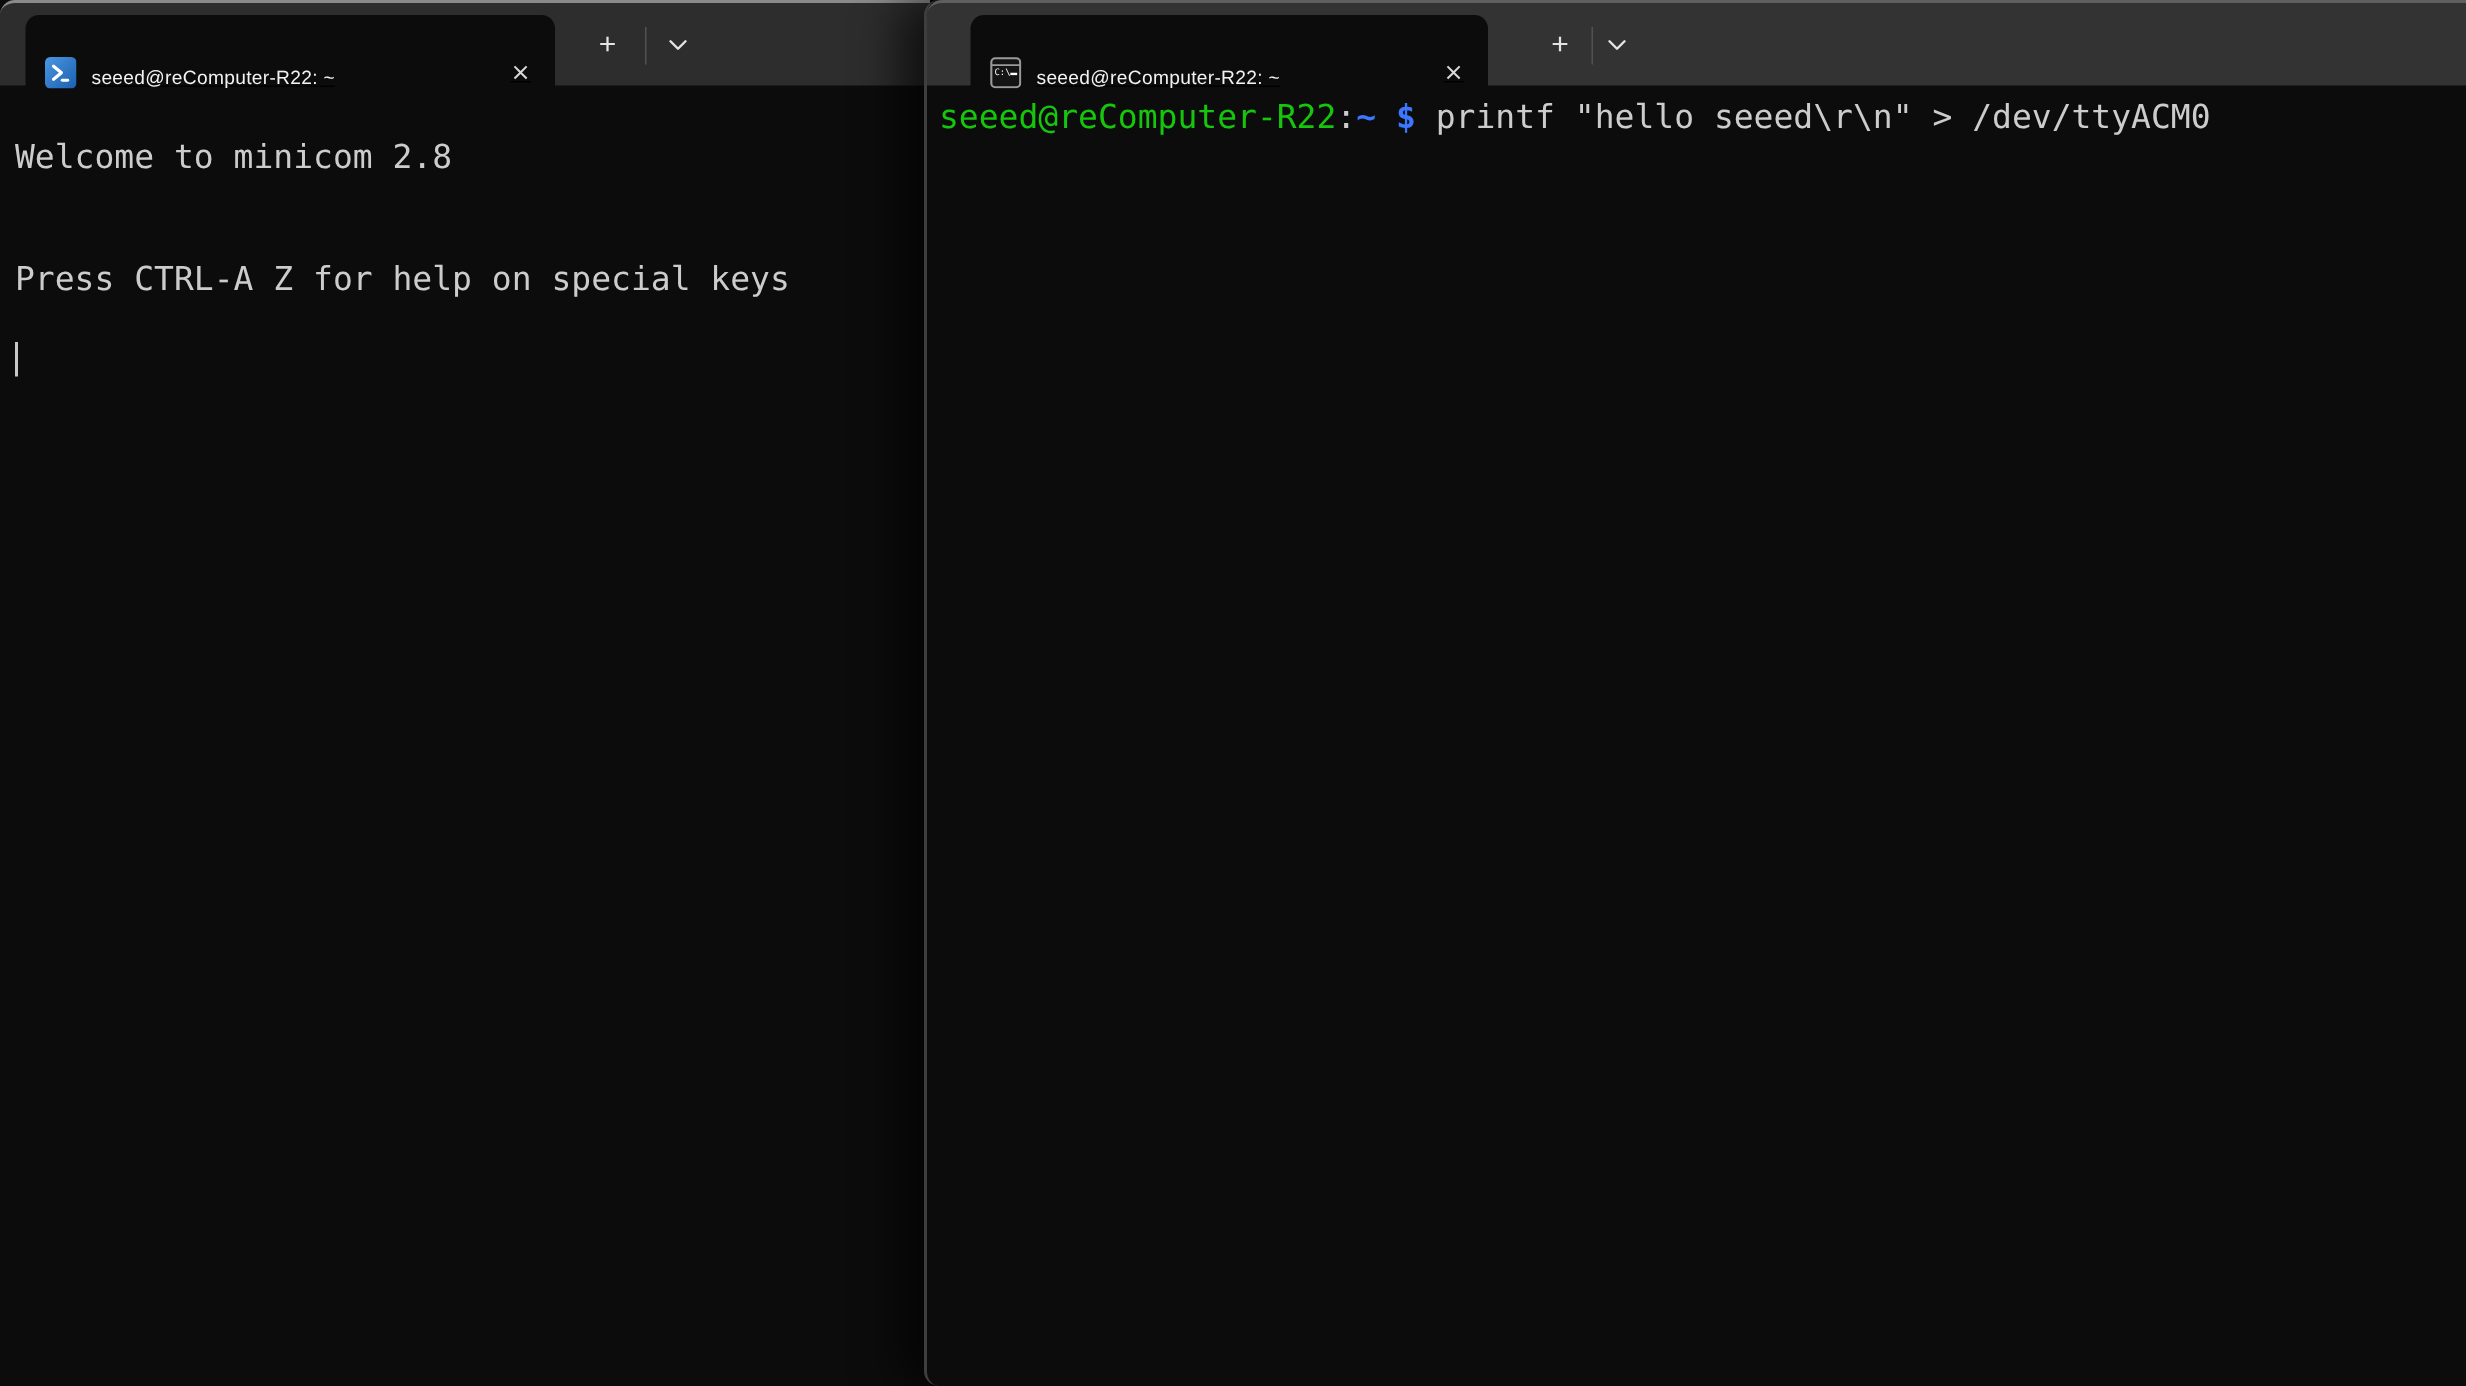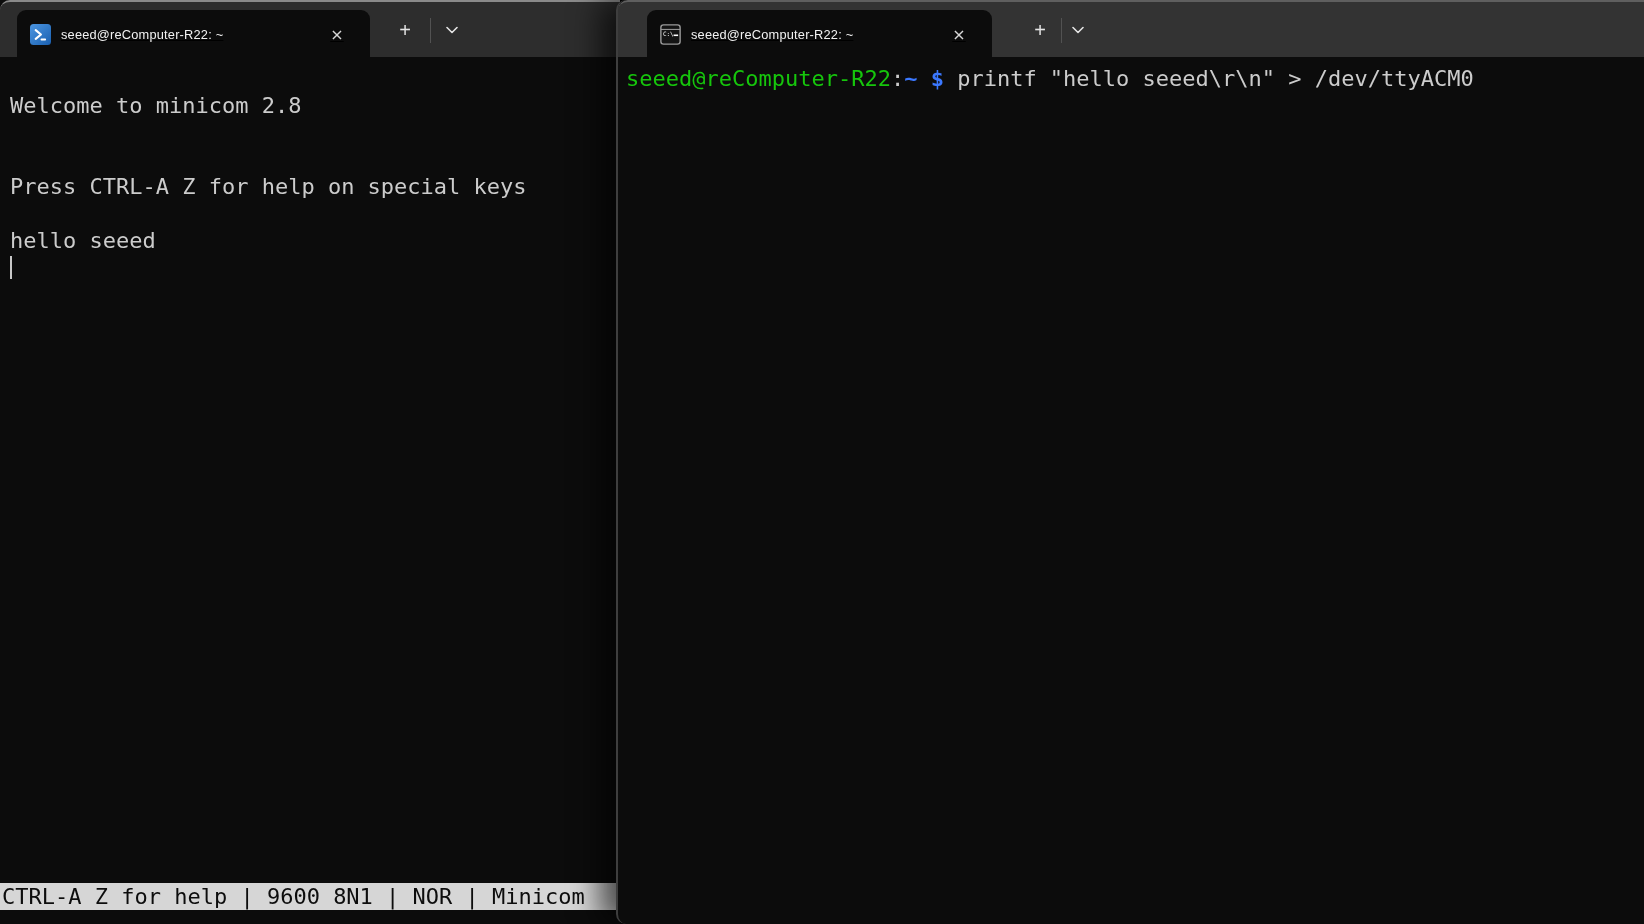--- a/index.html
+++ b/index.html
@@ -11,22 +11,22 @@
   .window { position:absolute; top:0; height:924px; background:#0c0c0c; }
   #win-left  { left:0; width:620px; z-index:1; }
   #win-right { left:616px; width:1028px; z-index:2;
                border-left:2px solid #3e3e3e; border-radius:10px 0 0 10px;
                box-shadow:-16px 0 30px rgba(0,0,0,0.65); }
   .tabbar { position:relative; height:57px; border-top:2px solid #8e8e8e; }
   #win-left  .tabbar { background:#2d2d2d; border-top-left-radius:10px; border-top-color:#8a8a8a; }
   #win-right .tabbar { background:#333333; border-top-left-radius:10px; border-top-color:#5f5f5f; }
   .tab {
     position:absolute; top:8px; height:49px; background:#0c0c0c;
-    border-radius:9px 9px 0 0; display:flex; align-items:center;
-    padding:0 22px 0 13px; cursor:default;text-decoration:underline;
+    border-radius:9px 9px 0 0; display:flex; align-items:flex-end;
+    padding:0 12px 0 13px; cursor:default;text-decoration:underline;
   }
   #win-left  .tab { left:17px; width:353px; }
   #win-right .tab { left:29px; width:345px; }
   .tab-title {
     flex:1; margin-left:10px; font-size:12.8px; color:#f2f2f2;
     white-space:nowrap; overflow:hidden; letter-spacing:.2px;
   }
   .tab-close {
     width:22px; height:22px; display:flex; align-items:center; justify-content:center;
     color:#d8d8d8; font-size:16px; line-height:1; border-radius:4px; cursor:pointer;
@@ -99,23 +99,21 @@
       </div>
     </div>
 
     <div class="terminal">
       <div class="t-line"></div>
       <div class="t-line">Welcome to minicom 2.8</div>
       <div class="t-line"></div>
       <div class="t-line"></div>
       <div class="t-line">Press CTRL-A Z for help on special keys</div>
       <div class="t-line"></div>
-      <div class="t-line">hello seeed</div>
       <div class="t-line"><span class="cursor"></span></div>
-      <div class="statusbar">CTRL-A Z for help | 9600 8N1 | NOR | Minicom</div>
     </div>
   </div>
 
   <div class="window" id="win-right">
     <div class="tabbar">
       <div class="tab">
         <svg class="tab-icon" viewBox="0 0 24 24">
           <rect x="1" y="1" width="22" height="22" rx="3" fill="#141414" stroke="#9a9a9a" stroke-width="1.6"></rect>
           <line x1="1" y1="6.2" x2="23" y2="6.2" stroke="#9a9a9a" stroke-width="1.2"></line>
           <text x="3.4" y="13.6" font-family="DejaVu Sans Mono, monospace" font-size="6.8" fill="#ffffff">C:\</text>

